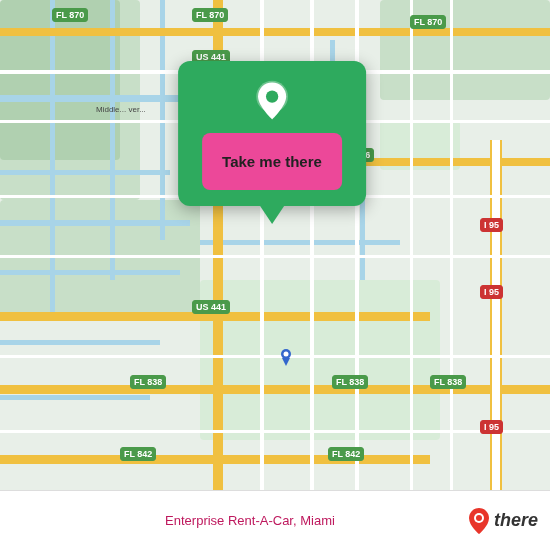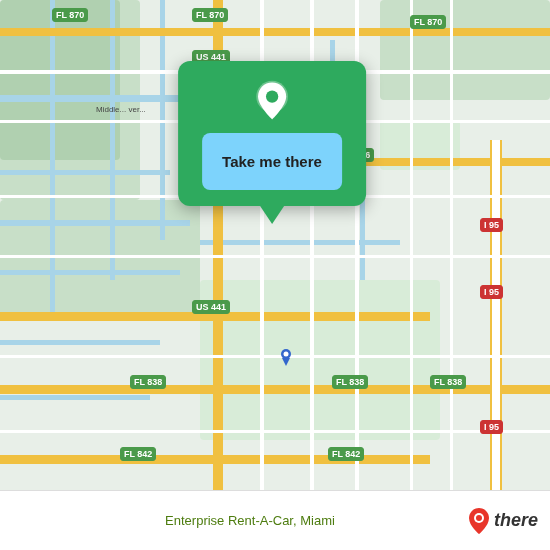--- a/index.html
+++ b/index.html
@@ -84,21 +84,21 @@
       z-index: 10;
     }
 
     .popup-pin {
       width: 44px;
       height: 44px;
       margin-bottom: 10px;
     }
 
     .popup-btn {
-      background: #7dd3fc;
+      background: #ec4899;
       border: none;
       border-radius: 8px;
       padding: 20px 20px;
       font-size: 15px;
       font-weight: 600;
       color: #222;
       cursor: pointer;
       white-space: nowrap;
     }
 
@@ -128,21 +128,21 @@
     }
 
     .attribution {
       font-size: 10px;
       color: #555;
     }
 
     .bottom-info {
       font-size: 13px;
       font-weight: 500;
-      color: #4d7c0f;
+      color: #be185d;
       flex: 1;
       text-align: center;
       padding-left: 20px;
     }
 
     .moovit-logo {
       display: flex;
       align-items: center;
       gap: 4px;
     }

